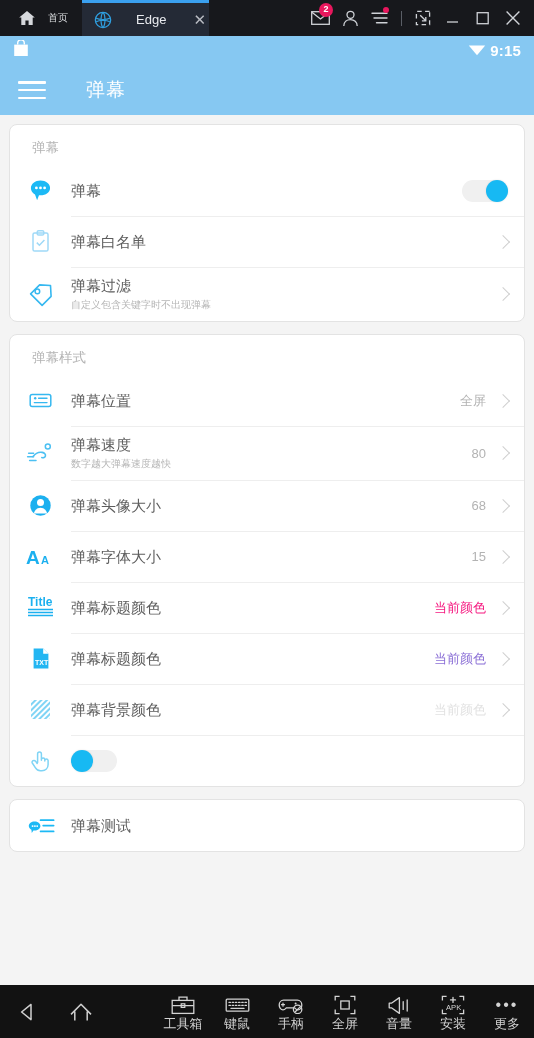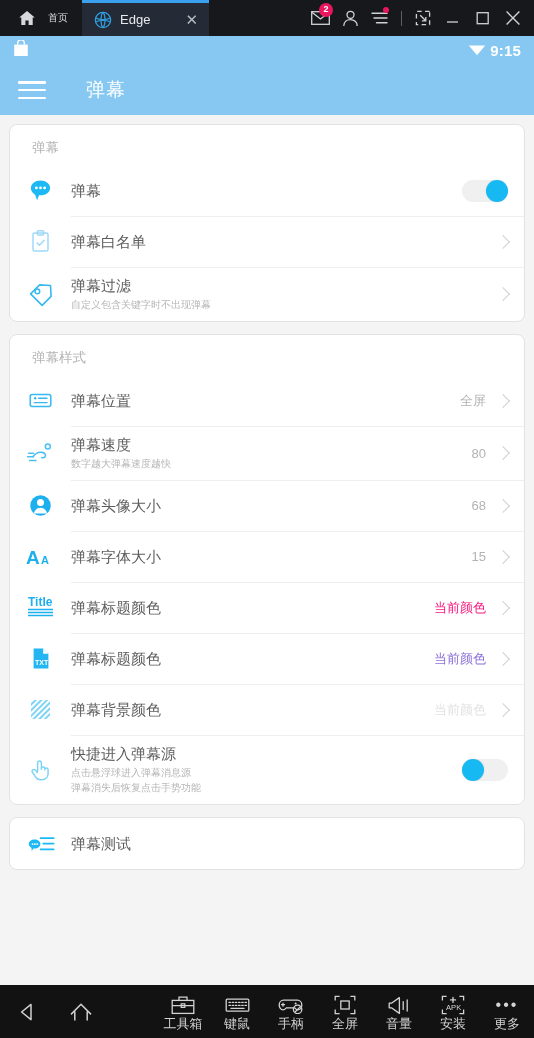--- a/index.html
+++ b/index.html
@@ -26,21 +26,21 @@
   }
   .tb-home-label { font-size: 10px; color: #d8dadd; }
   .home-glyph { width: 18px; height: 16px; position: relative; display:block; }
 
   .tab {
     width: 127px; height: 36px;
     background: #242a36;
     border-top: 3px solid #3aa0f0;
     display: flex; align-items: center;
     padding: 0 8px 0 12px;
-    gap: 8px;
+    gap: 24px;
     position: relative;
   }
   .tab-icon { width: 18px; height: 18px; flex: 0 0 18px; }
   .tab-label { font-size: 13px; color: #e8eaee; flex: 1; }
   .tab-close { color: #b9bcc3; font-size: 15px; line-height: 1; padding: 2px 3px; }
 
   .tb-right {
     margin-left: auto; display: flex; align-items: center;
     gap: 0px; padding-right: 6px;
   }
@@ -431,25 +431,20 @@
       <div class="row-value faint">当前颜色</div>
       <div class="chev"></div>
     </div>
 
     <div class="row">
       <div class="row-icon">
         <svg width="27" height="27" viewBox="0 0 27 27">
           <path d="M10.6 15.4V6.9a1.9 1.9 0 013.8 0v6.3M14.4 12.6a1.7 1.7 0 013.4 0v1.4M17.8 13.4a1.7 1.7 0 013.3 0v4.2c0 3.6-2.6 6.2-6.2 6.2h-1.6c-2.4 0-3.7-1.2-5-3.2l-3-4.6c-.6-1 0-2.3 1.2-2.5 1-.2 1.8.3 2.4 1.1l1.3 1.9" fill="none" stroke="#7fd4f5" stroke-width="1.5" stroke-linecap="round" stroke-linejoin="round"></path>
         </svg>
       </div>
-      <div class="row-body">
-        <div class="row-title">快捷进入弹幕源</div>
-        <div class="row-sub" style="white-space: pre-line;">点击悬浮球进入弹幕消息源
-弹幕消失后恢复点击手势功能</div>
-      </div>
       <div class="toggle off">
           <i></i>
         </div>
     </div>
   </div>
 
   <div class="card">
     <div class="row">
       <div class="row-icon">
         <svg width="30" height="27" viewBox="0 0 30 27">

